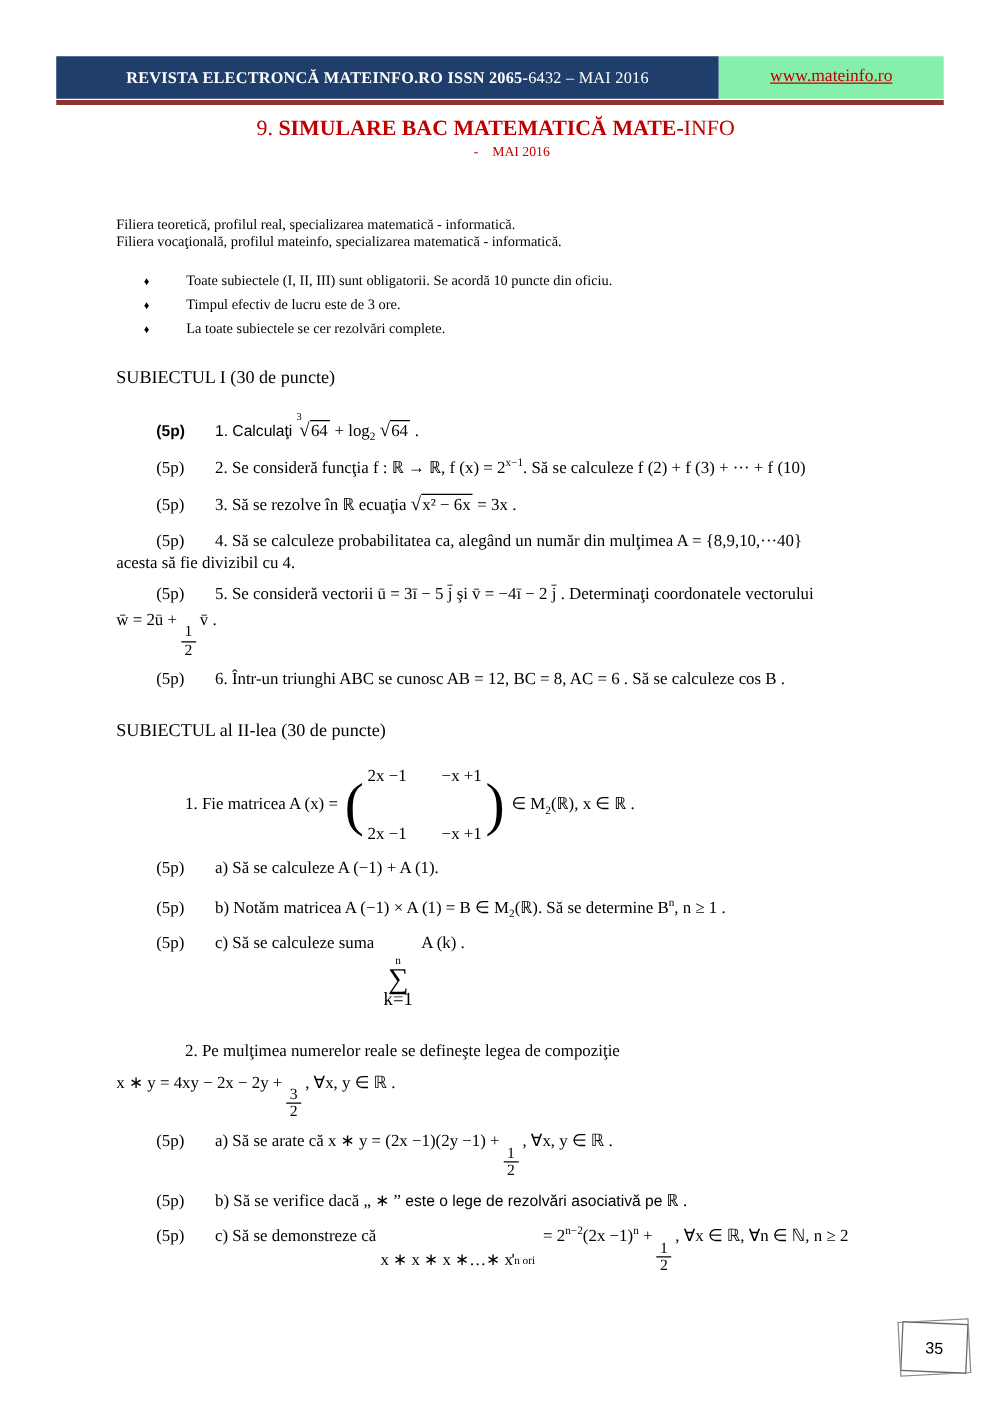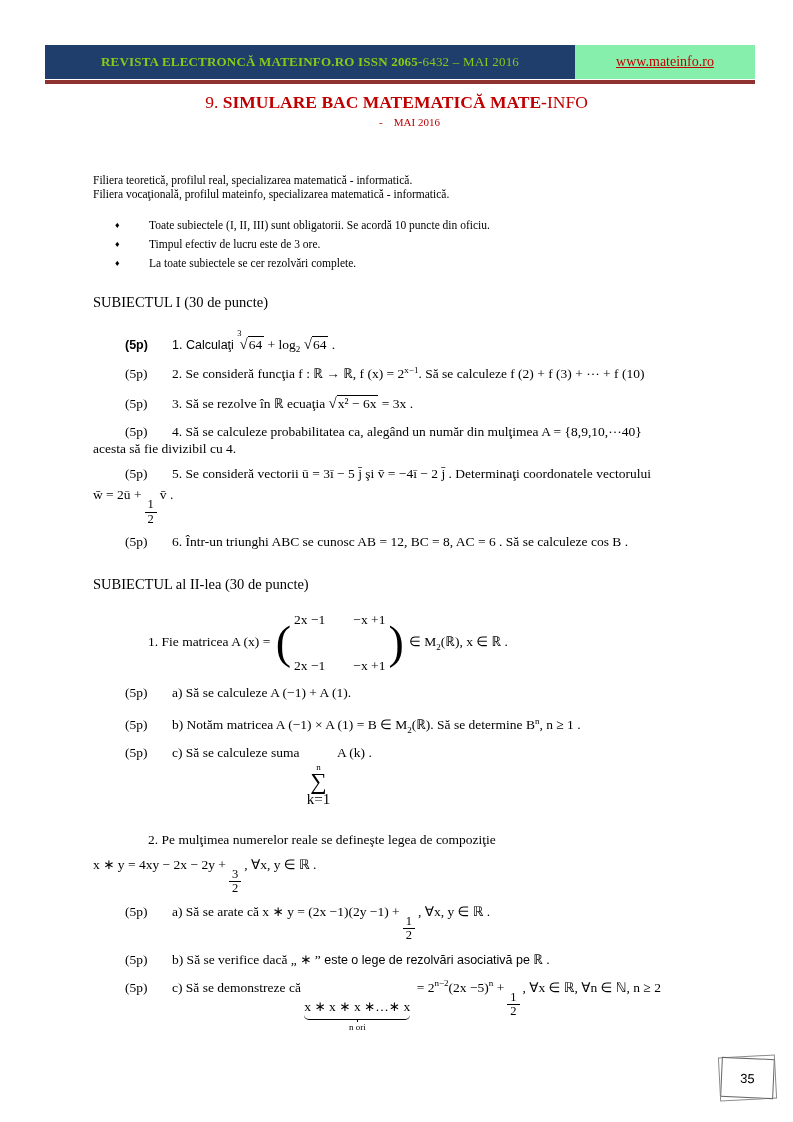--- a/index.html
+++ b/index.html
@@ -5,21 +5,21 @@
   html,body { margin:0; padding:0; }
   body {
     width:793px; height:1122px; position:relative; overflow:hidden;
     background:#ffffff; color:#000;
     font-family:"Liberation Serif", serif;
   }
   
   .masthead { position:absolute; left:45px; top:45px; width:710px; }
   .mast-row { display:flex; height:34px; }
   .mast-blue {
-    width:530px; background:#1F3E6C; color:#84cc16;
+    width:530px; background:#1F3E6C; color:#ffffff;
     display:flex; align-items:center; justify-content:center;
     font-size:13px; letter-spacing:0.2px; white-space:nowrap;
   }
   .mast-blue .b { font-weight:bold; }
   .mast-link-cell { flex:1; display:flex; align-items:center; justify-content:center; background:#86efac; }
   .mast-link { color:#C00000; text-decoration:underline; font-size:14px; }
   .mast-rule { height:4px; background:#8E332F; margin-top:1px; }
   
   .doc-title { position:absolute; top:92px; left:0; width:100%; text-align:center; color:#C00000; }
   .doc-title .l1 { font-size:17.5px; }
@@ -52,21 +52,21 @@
   .frac .fn { padding:0 3px; border-bottom:1px solid #000; }
   .matrixwrap { display:inline-flex; align-items:center; vertical-align:middle; margin:0 2px; }
   .paren { font-size:46px; line-height:0.85; font-weight:400; transform:scaleY(1.03); }
   .mcells { display:grid; grid-template-columns:auto auto; column-gap:16px; row-gap:2px;
             text-align:left; padding:0 3px;gap:28px; }
   .sum { display:inline-flex; flex-direction:column; align-items:center;
          vertical-align:-13px; line-height:1; margin:0 4px; }
   .sum .stop { font-size:9px; }
   .sum .ssym { font-size:23px; line-height:0.9; }
   .sum .sbot { font-size:15px; }
-  .ubwrap { display:inline-flex; flex-direction:column; align-items:center;
+  .ubwrap { display:inline-flex; flex-direction:row; align-items:center;
             vertical-align:-19px; margin-right:3px; }
   .ubline { align-self:stretch; display:flex; height:5px; }
   .ubline .l { flex:1; border-bottom:1px solid #000; border-bottom-left-radius:5px; }
   .ubline .t { width:1px; height:3px; background:#000; align-self:flex-end; margin-bottom:-2px; }
   .ubline .r { flex:1; border-bottom:1px solid #000; border-bottom-right-radius:5px; }
   .ublabel { font-size:9px; margin-top:2px; }
   
   .pagebox { position:absolute; right:17px; bottom:22px; width:57px; height:44px; }
   .pagebox .outer { position:absolute; inset:0; border:1px solid #8a8a8a; background:#fff; transform:rotate(-3deg); }
   .pagebox .inner { position:absolute; inset:2px; border:1px solid #666; background:#fff;
@@ -245,21 +245,21 @@
       <span>c) Să se demonstreze că</span>
       <span class="ubwrap">
         <span>x ∗ x ∗ x ∗…∗ x</span>
         <span class="ubline">
             <span class="l"></span>
             <span class="t"></span>
             <span class="r"></span>
           </span>
         <span class="ublabel">n ori</span>
       </span>
-      <span>= 2</span><sup>n−2</sup><span>(2x −5)</span><sup>n</sup>
+      <span>= 2</span><sup>n−2</sup><span>(2x −1)</span><sup>n</sup>
       <span>+</span><span class="frac">
           <span class="fn">1</span>
           <span>2</span>
         </span><span>,  ∀x ∈ ℝ,  ∀n ∈ ℕ,  n ≥ 2</span>
     </div>
   </div>
 
 </div>
 
 <div class="pagebox">

